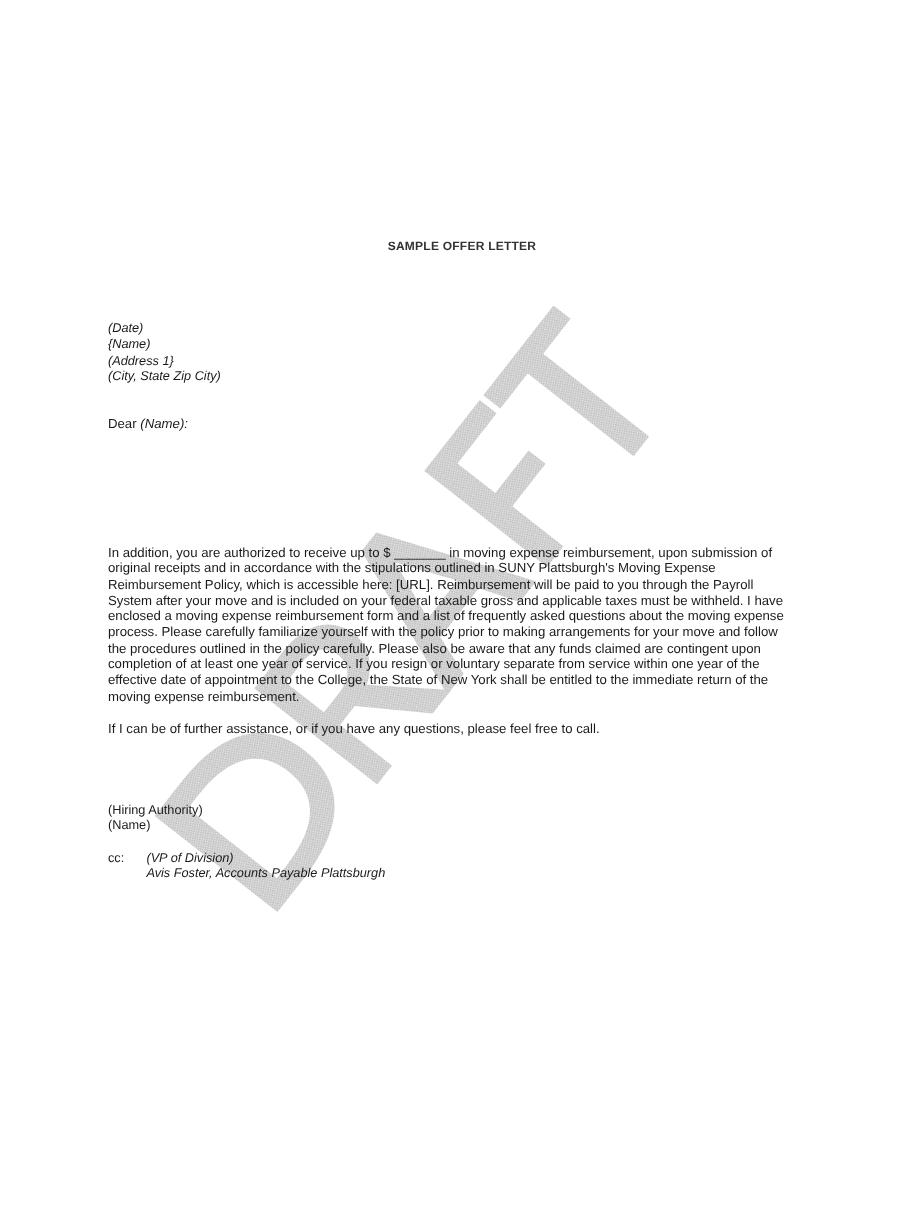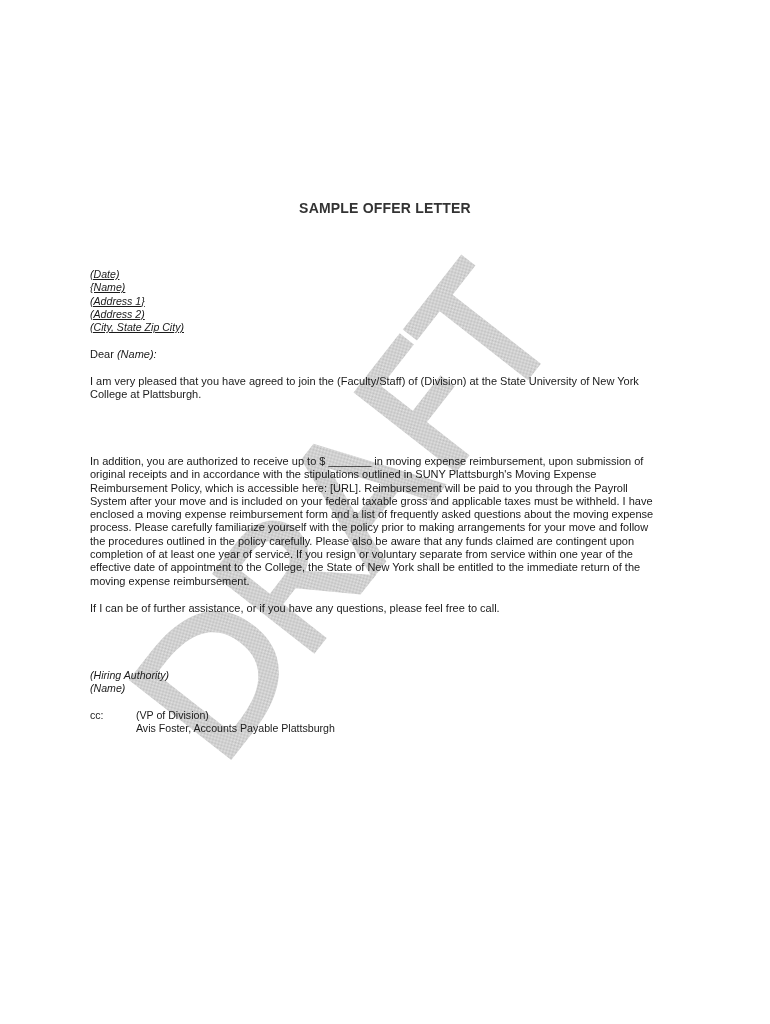--- a/index.html
+++ b/index.html
@@ -1,28 +1,28 @@
 <!DOCTYPE html>
 <html><head>
 <meta charset="utf-8">
 <style>
   html, body { margin: 0; padding: 0; background: #ffffff; }
   body { width: 770px; height: 1024px; position: relative; overflow: hidden;
          font-family: "Liberation Sans", sans-serif; color: #1a1a1a; }
   .page { position: absolute; left: 0; top: 0; width: 770px; height: 1024px; }
   .title { position: absolute; top: 200px; left: 0; width: 770px; text-align: center;
-           font-weight: bold; font-size: 14px; color: #333; letter-spacing: 0.2px; }
+           font-weight: bold; font-size: 10px; color: #333; letter-spacing: 0.2px; }
   .body-text { position: absolute; left: 90px; width: 580px; font-size: 10.6px; line-height: 13.3px; }
-  .addr { top: 268px; font-style: italic; text-decoration: underline; }
+  .addr { top: 268px; font-style: italic; }
   .addr div { height: 13.3px; }
   .p { position: absolute; left: 90px; width: 575px; font-size: 11px; line-height: 13.3px; margin: 0; }
   .it { font-style: italic; }
   .cc { position: absolute; left: 90px; top: 709px; font-size: 10.6px; line-height: 13.3px; }
   .cc-label { position: absolute; left: 0; top: 0; width: 40px; }
-  .cc-list { position: absolute; left: 46px; top: 0; width: 420px; }
+  .cc-list { position: absolute; left: 32px; top: 0; width: 420px; font-style: italic; }
   .cc-list div { white-space: nowrap; }
   .watermark { position: absolute; left: 0; top: 0; width: 770px; height: 1024px; pointer-events: none; }
 </style>
 </head>
 <body>
 
 <div class="page">
 
   <svg class="watermark" viewBox="0 0 770 1024">
     <defs>
@@ -45,35 +45,33 @@
       <path d="M195,-60 L290,-60 L290,-42 L253,-42 L253,70 L232,70 L232,-42 L195,-42 Z"></path>
     </g>
   </svg>
 
   <div class="title">SAMPLE OFFER LETTER</div>
 
   <div class="body-text addr">
     <div>(Date)</div>
     <div>{Name)</div>
     <div>(Address 1}</div>
-    <div>(Address 2)</div>
     <div>(City, State Zip City)</div>
   </div>
 
   <p class="p" style="top:348px;"><span>Dear </span><span class="it">(Name):</span></p>
 
-  <p class="p" style="top:375px;">I am very pleased that you have agreed to join the (Faculty/Staff) of (Division) at the State University of New York College at Plattsburgh.</p>
 
 
   <p class="p" style="top:455px;">In addition, you are authorized to receive up to $ _______ in moving expense reimbursement, upon submission of original receipts and in accordance with the stipulations outlined in SUNY Plattsburgh's Moving Expense Reimbursement Policy, which is accessible here: [URL].  Reimbursement will be paid to you through the Payroll System after your move and is included on your federal taxable gross and applicable taxes must be withheld.  I have enclosed a moving expense reimbursement form and a list of frequently asked questions about the moving expense process.  Please carefully familiarize yourself with the policy prior to making arrangements for your move and follow the procedures outlined in the policy carefully.  Please also be aware that any funds claimed are contingent upon completion of at least one year of service.  If you resign or voluntary separate from service within one year of the effective date of appointment to the College, the State of New York shall be entitled to the immediate return of the moving expense reimbursement.</p>
 
   <p class="p" style="top:602px;">If I can be of further assistance, or if you have any questions, please feel free to call.</p>
 
 
-  <div class="body-text" style="top:669px;font-style:italic;">
+  <div class="body-text" style="top:669px;">
     <div>(Hiring Authority)</div>
     <div>(Name)</div>
   </div>
 
   <div class="cc">
     <div class="cc-label">cc:</div>
     <div class="cc-list">
       <div>(VP of Division)</div>
       <div>Avis Foster, Accounts Payable Plattsburgh</div>
     </div>

